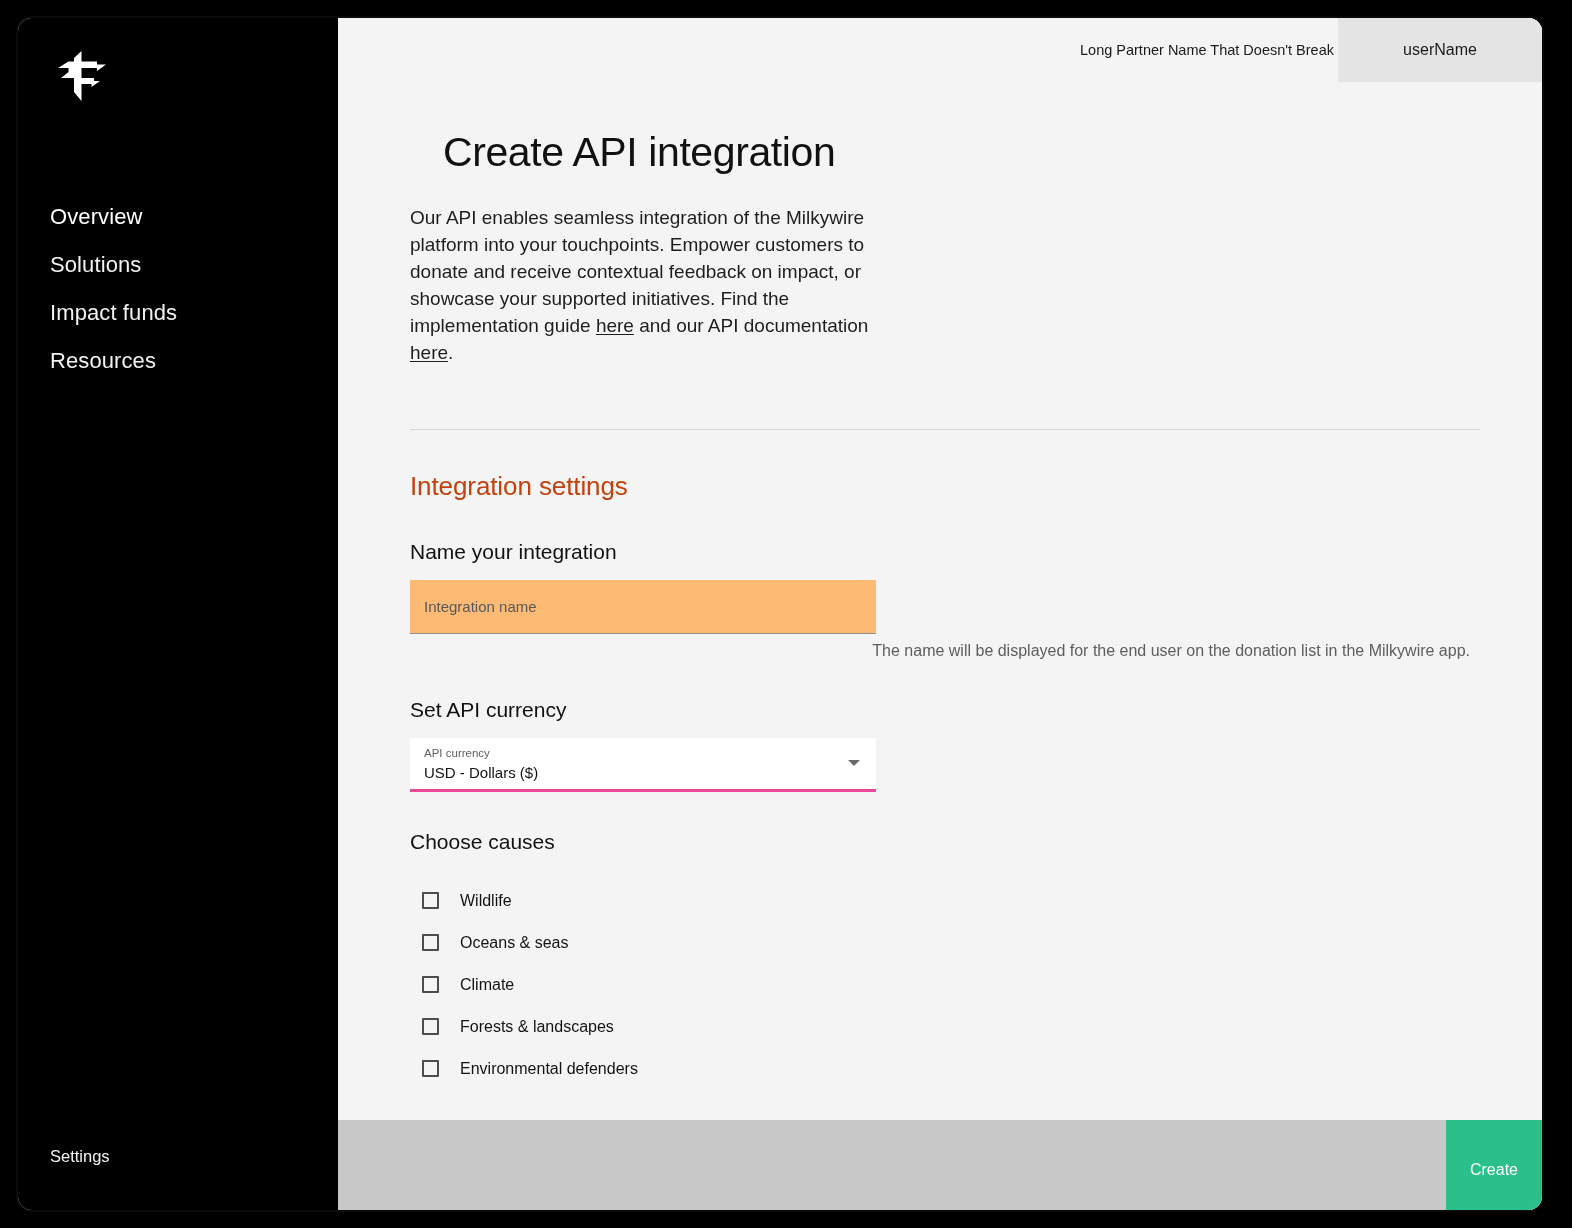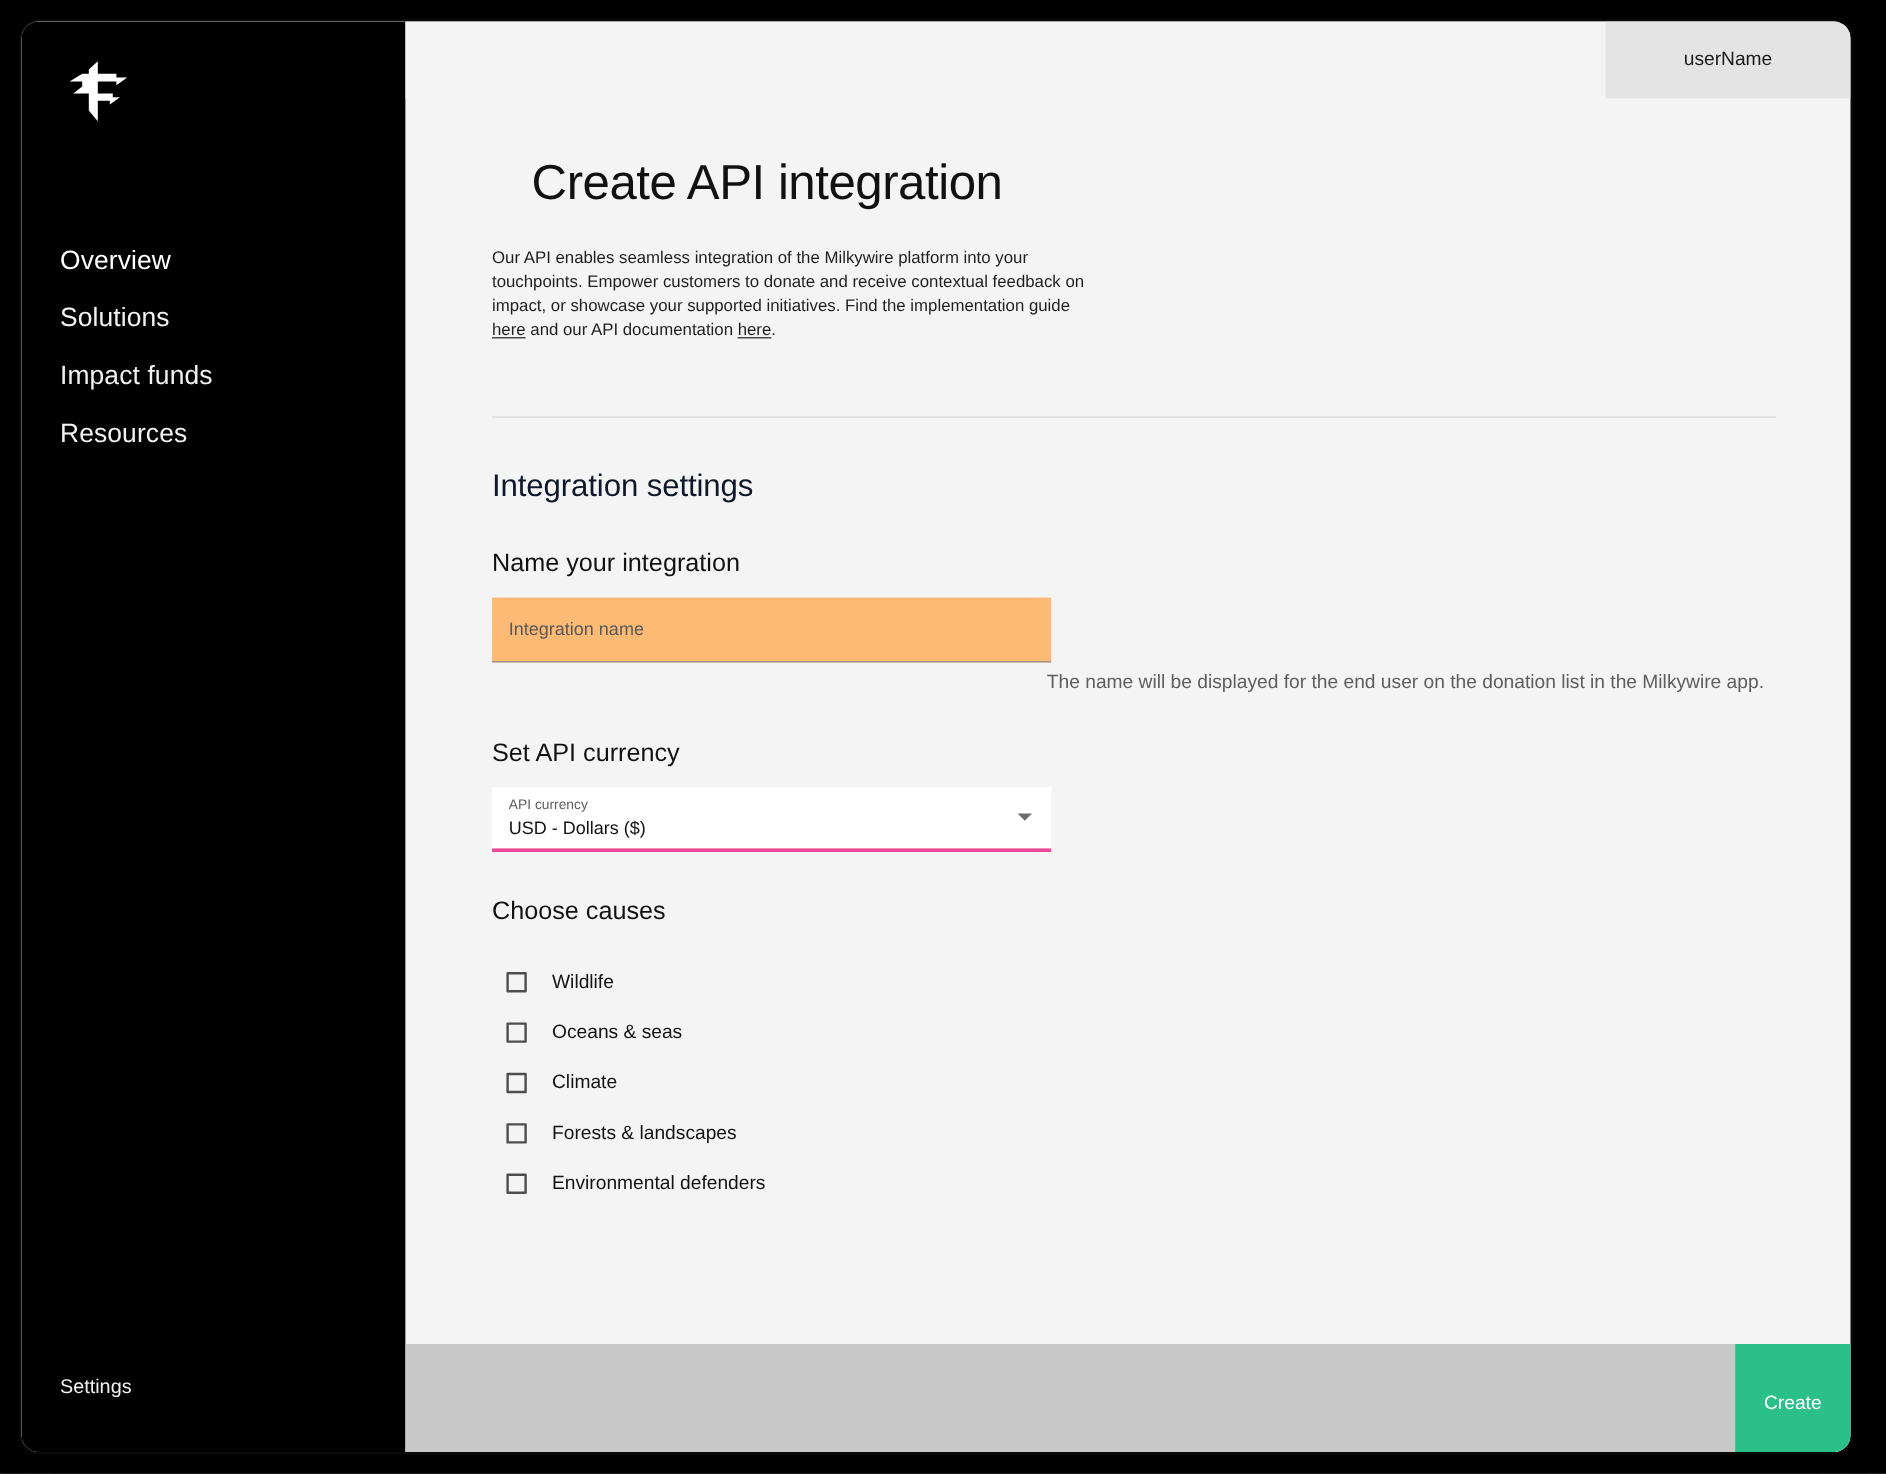--- a/index.html
+++ b/index.html
@@ -129,42 +129,42 @@
     font-weight: 400;
     color: #111111;
     letter-spacing: -0.4px;
     line-height: 1.1;
     margin-left: 33px;
   }
 
   #intro {
     margin-top: 30px;
     max-width: 505px;
-    font-size: 14px;
+    font-size: 19px;
     line-height: 1.42;
     color: #1e1e1e;
   }
   #intro a {
     color: #1e1e1e;
     text-decoration: underline;
     text-underline-offset: 2px;
   }
 
   #divider {
     margin-top: 62px;
     width: 1070px;
     height: 1px;
     background: #d6d6d6;
   }
 
   #section-title {
     margin-top: 41px;
     font-size: 26px;
     font-weight: 400;
-    color: #0f172a;
+    color: #c2410c;
     letter-spacing: -0.1px;
   }
 
   .field-label {
     margin-top: 38px;
     font-size: 21px;
     font-weight: 400;
     color: #111111;
   }
 
@@ -308,20 +308,21 @@
     </ul>
 
     <div id="settings-link">
       <span>Settings</span>
     </div>
   </nav>
 
   <div id="main">
 
     <header id="topbar">
+      <div id="partner-name">Long Partner Name That Doesn't Break</div>
       <div id="user-chip">
         <span>userName</span>
       </div>
     </header>
 
     <main id="content">
 
       <h1 id="page-title">Create API integration</h1>
 
       <p id="intro">

